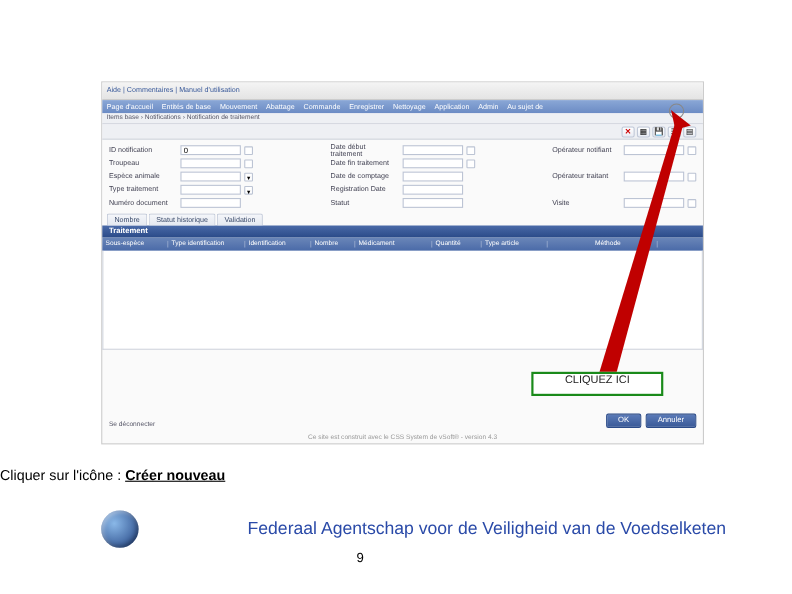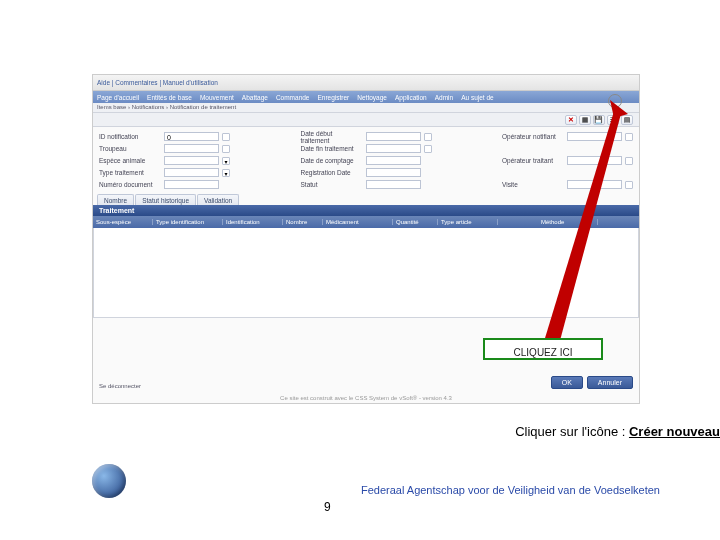--- a/index.html
+++ b/index.html
@@ -25,26 +25,26 @@
   .tabs{display:flex;gap:0;padding:2px 4px 0;background:#fafafa}
   .tab{padding:2px 6px 1px;font-size:6.5px;border:1px solid #c0c8d8;border-bottom:none;background:linear-gradient(#f4f6fa,#e4e8f0);color:#3a4a6a;border-radius:2px 2px 0 0;margin-right:1px;cursor:pointer}
   .subtabs{background:linear-gradient(#4a6aa8,#2a4a88);color:#fff;font-size:7px;font-weight:bold;padding:2px 6px}
   .table-header{display:flex;background:linear-gradient(#6a86b8,#4a6aa8);color:#fff;font-size:6px;height:12px;align-items:center}
   .th{padding:0 3px;border-right:1px solid #8aa0c8}
   .table-body{height:90px;background:#fff;border:1px solid #d0d4dd;border-top:none}
   .btn-bar{position:absolute;bottom:14px;right:6px;display:flex;gap:4px}
   .btn{height:13px;padding:0 10px;font-size:7px;color:#fff;background:linear-gradient(#5a7ab8,#3a5a98);border:1px solid #2a4a88;border-radius:2px;display:flex;align-items:center;cursor:pointer}
   .footer-line{position:absolute;bottom:2px;left:0;right:0;text-align:center;font-size:6px;color:#999}
   .se-link{position:absolute;bottom:14px;left:6px;font-size:6px;color:#556}
-  .callout{position:absolute;left:483px;top:338px;width:120px;height:22px;border:2px solid #1a8a1a;background:#fff;display:flex;align-items:flex-end;justify-content:center;font-size:10px;color:#222;z-index:10}
+  .callout{position:absolute;left:483px;top:338px;width:120px;height:22px;border:2px solid #1a8a1a;background:#fff;display:flex;align-items:flex-start;justify-content:center;font-size:10px;color:#222;z-index:10}
   .arrow{position:absolute;z-index:9;pointer-events:none}
   .target-circle{position:absolute;left:608px;top:94px;width:14px;height:14px;border:1px solid #888;border-radius:50%;z-index:8}
-  .caption{position:absolute;left:0;right:0;top:424px;text-align:right;font-size:13px;color:#000}
+  .caption{position:absolute;left:0;right:0;top:424px;text-align:left;font-size:13px;color:#000}
   .caption b{font-weight:bold;text-decoration:underline}
-  .agency{position:absolute;right:60px;top:484px;font-size:11px;color:#2a4aa8}
+  .agency{position:absolute;right:60px;top:472px;font-size:16px;color:#2a4aa8}
   .agency-logo{position:absolute;left:92px;top:464px;width:34px;height:34px;border-radius:50%;background:radial-gradient(circle at 35% 35%,#8ab8e8,#1a3a7a);box-shadow:inset -2px -2px 4px rgba(0,0,0,.3),inset 2px 2px 4px rgba(255,255,255,.4)}
   .page-num{position:absolute;left:324px;top:500px;font-size:12px;color:#000}
   .form-col3{flex:0 0 120px}
 </style>
 </head>
 <body>
 
 <div class="stage">
   <div class="titlebar">
     <div class="titlebar-right">Aide | Commentaires | Manuel d'utilisation</div>

